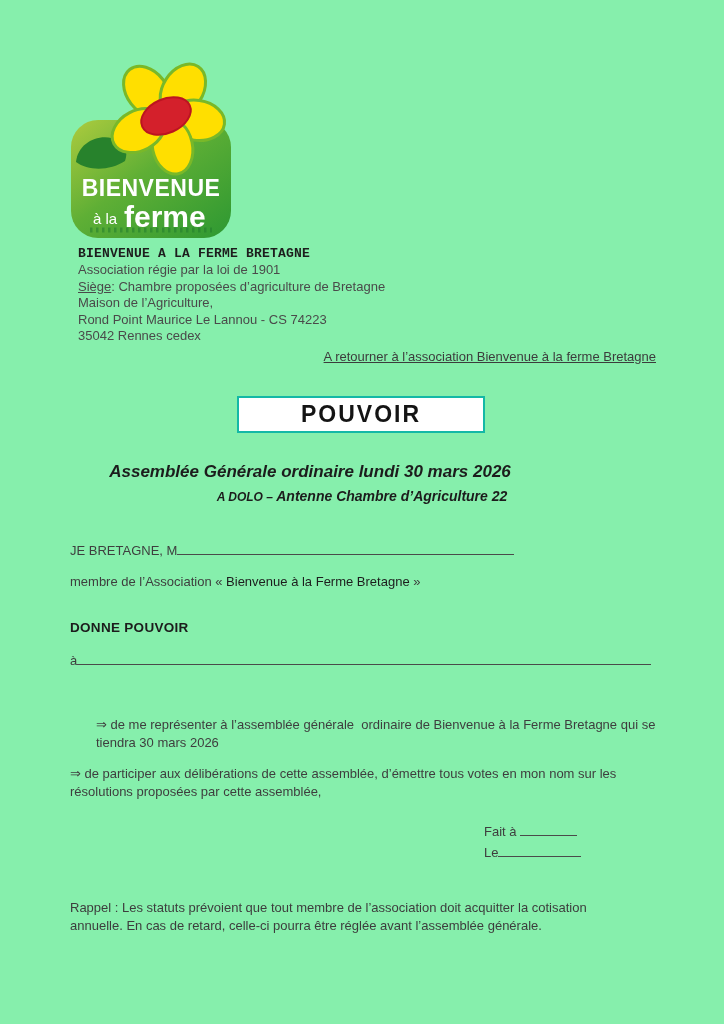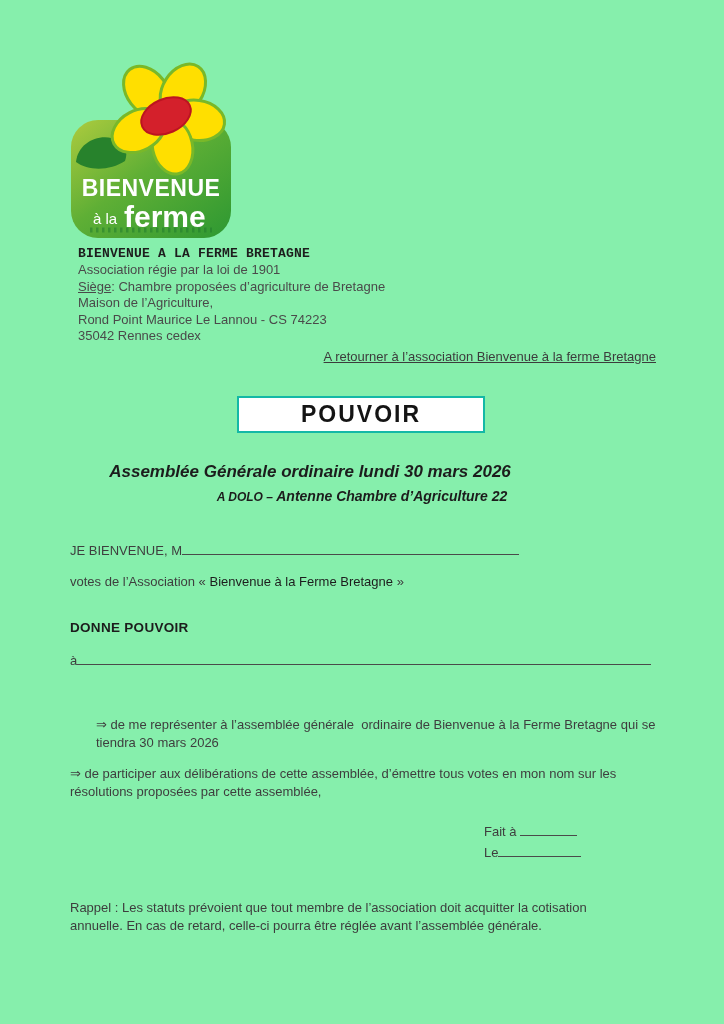--- a/index.html
+++ b/index.html
@@ -98,25 +98,25 @@
   <div class="abs pouvoir-box">
     <span>POUVOIR</span>
   </div>
 
   <div class="abs h1">Assemblée Générale ordinaire lundi 30 mars 2026</div>
   <div class="abs h2">
     <span class="h2a">A DOLO – </span><span class="h2b">Antenne Chambre d’Agriculture 22</span>
   </div>
 
   <div class="abs line soussigne">
-    <span>JE BIENVENUE, M</span><span class="blank w337"></span>
+    <span>JE BRETAGNE, M</span><span class="blank w337"></span>
   </div>
 
   <div class="abs line membre">
-    <span>votes de l’Association « </span><span class="b">Bienvenue à la Ferme Bretagne</span><span> »</span>
+    <span>membre de l’Association « </span><span class="b">Bienvenue à la Ferme Bretagne</span><span> »</span>
   </div>
 
   <div class="abs donne">DONNE POUVOIR</div>
 
   <div class="abs line aline">
     <span>à</span><span class="blank w574"></span>
   </div>
 
   <div class="abs bullet b1">
     <div>⇒ de me représenter à l’assemblée générale &nbsp;ordinaire de Bienvenue à la Ferme Bretagne qui se</div>

